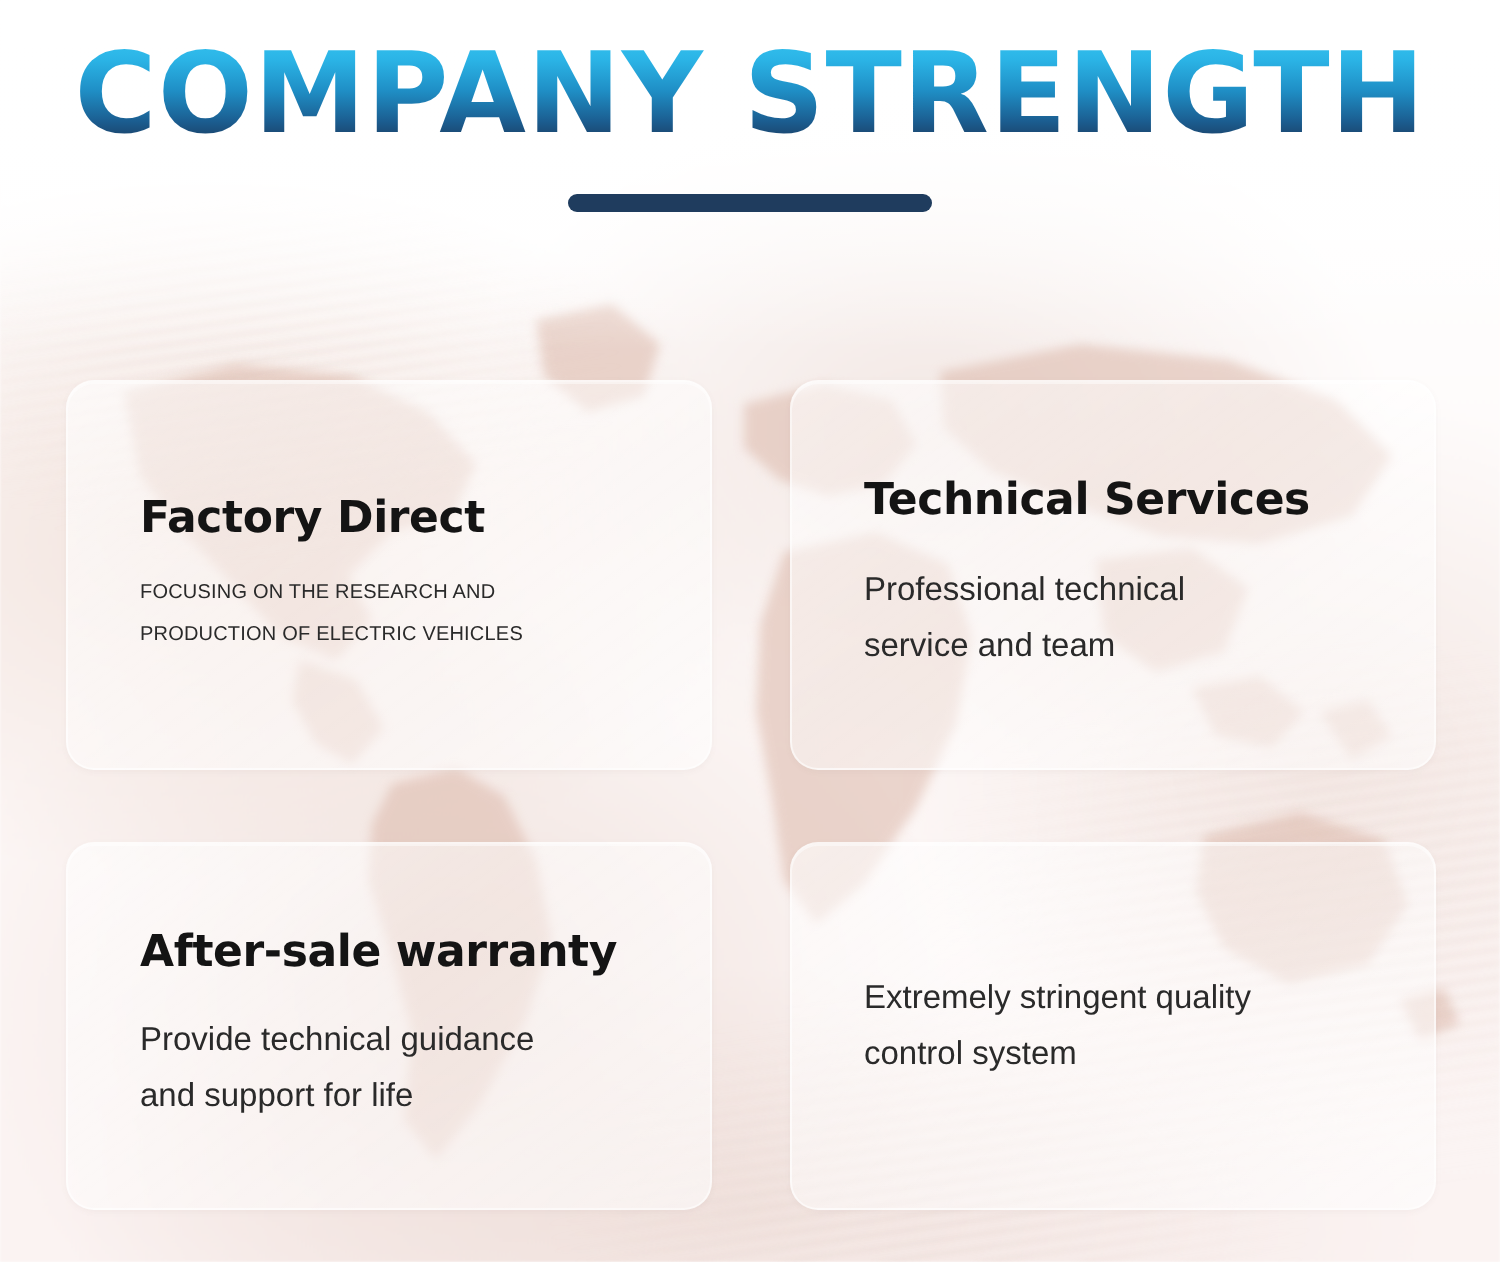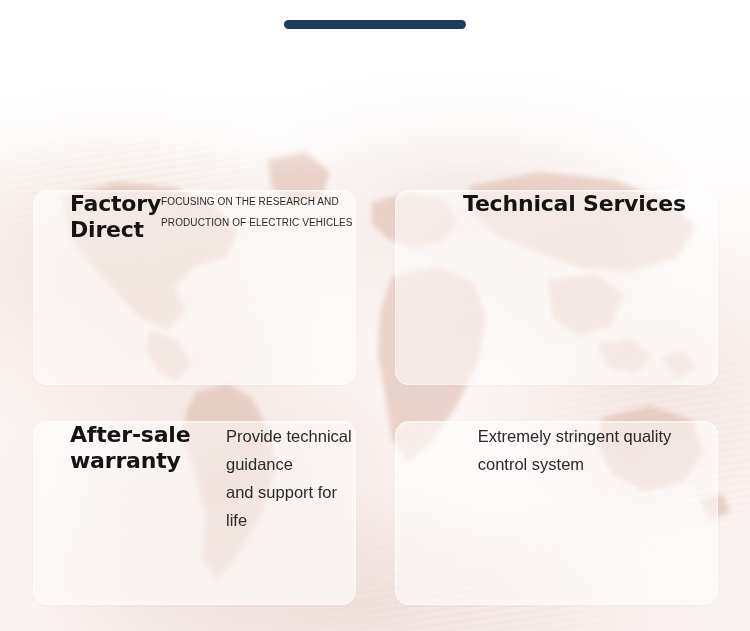--- a/index.html
+++ b/index.html
@@ -111,21 +111,21 @@
   }
 
   .card {
     position:relative;
     border-radius:14px;
     background:linear-gradient(145deg, rgba(255,255,255,0.62) 0%, rgba(255,255,255,0.50) 45%, rgba(255,255,255,0.58) 100%);
     border:1px solid rgba(255,255,255,0.55);
     box-shadow:0 1px 3px rgba(120,100,95,0.05), inset 0 1px 0 rgba(255,255,255,0.45);
     padding:0 0 0 36px;
     display:flex;
-    flex-direction:row;
+    flex-direction:column;
     justify-content:center;
   }
 
   .card-title {
     font-family:"DejaVu Sans", sans-serif;
     font-size:22px;
     font-weight:700;
     color:#141414;
     letter-spacing:-0.2px;
     line-height:1.2;
@@ -187,32 +187,35 @@
         <path d="M602 418 L650 406 L692 420 L704 452 L684 482 L644 492 L612 474 L598 446 Z"></path>
         <path d="M700 500 L722 494 L730 512 L710 520 Z"></path>
       </g>
     </svg>
   </div>
 
   <div class="bg-layer bg-streaks"></div>
   <div class="bg-layer bg-topfade"></div>
 
   <div class="header">
+    <h1 class="title">COMPANY STRENGTH</h1>
     <div class="title-underline"></div>
   </div>
 
   <div class="cards">
 
     <div class="card card--upper">
       <div class="card-title">Factory Direct</div>
       <div class="card-body">FOCUSING ON THE RESEARCH AND PRODUCTION OF ELECTRIC VEHICLES</div>
     </div>
 
     <div class="card card--normal">
       <div class="card-title">Technical Services</div>
+      <div class="card-body">Professional technical
+service and team</div>
     </div>
 
     <div class="card card--normal card-r2">
       <div class="card-title">After-sale warranty</div>
       <div class="card-body">Provide technical  guidance
 and support for life</div>
     </div>
 
     <div class="card card--normal card-r2">
       <div class="card-body">Extremely stringent quality

